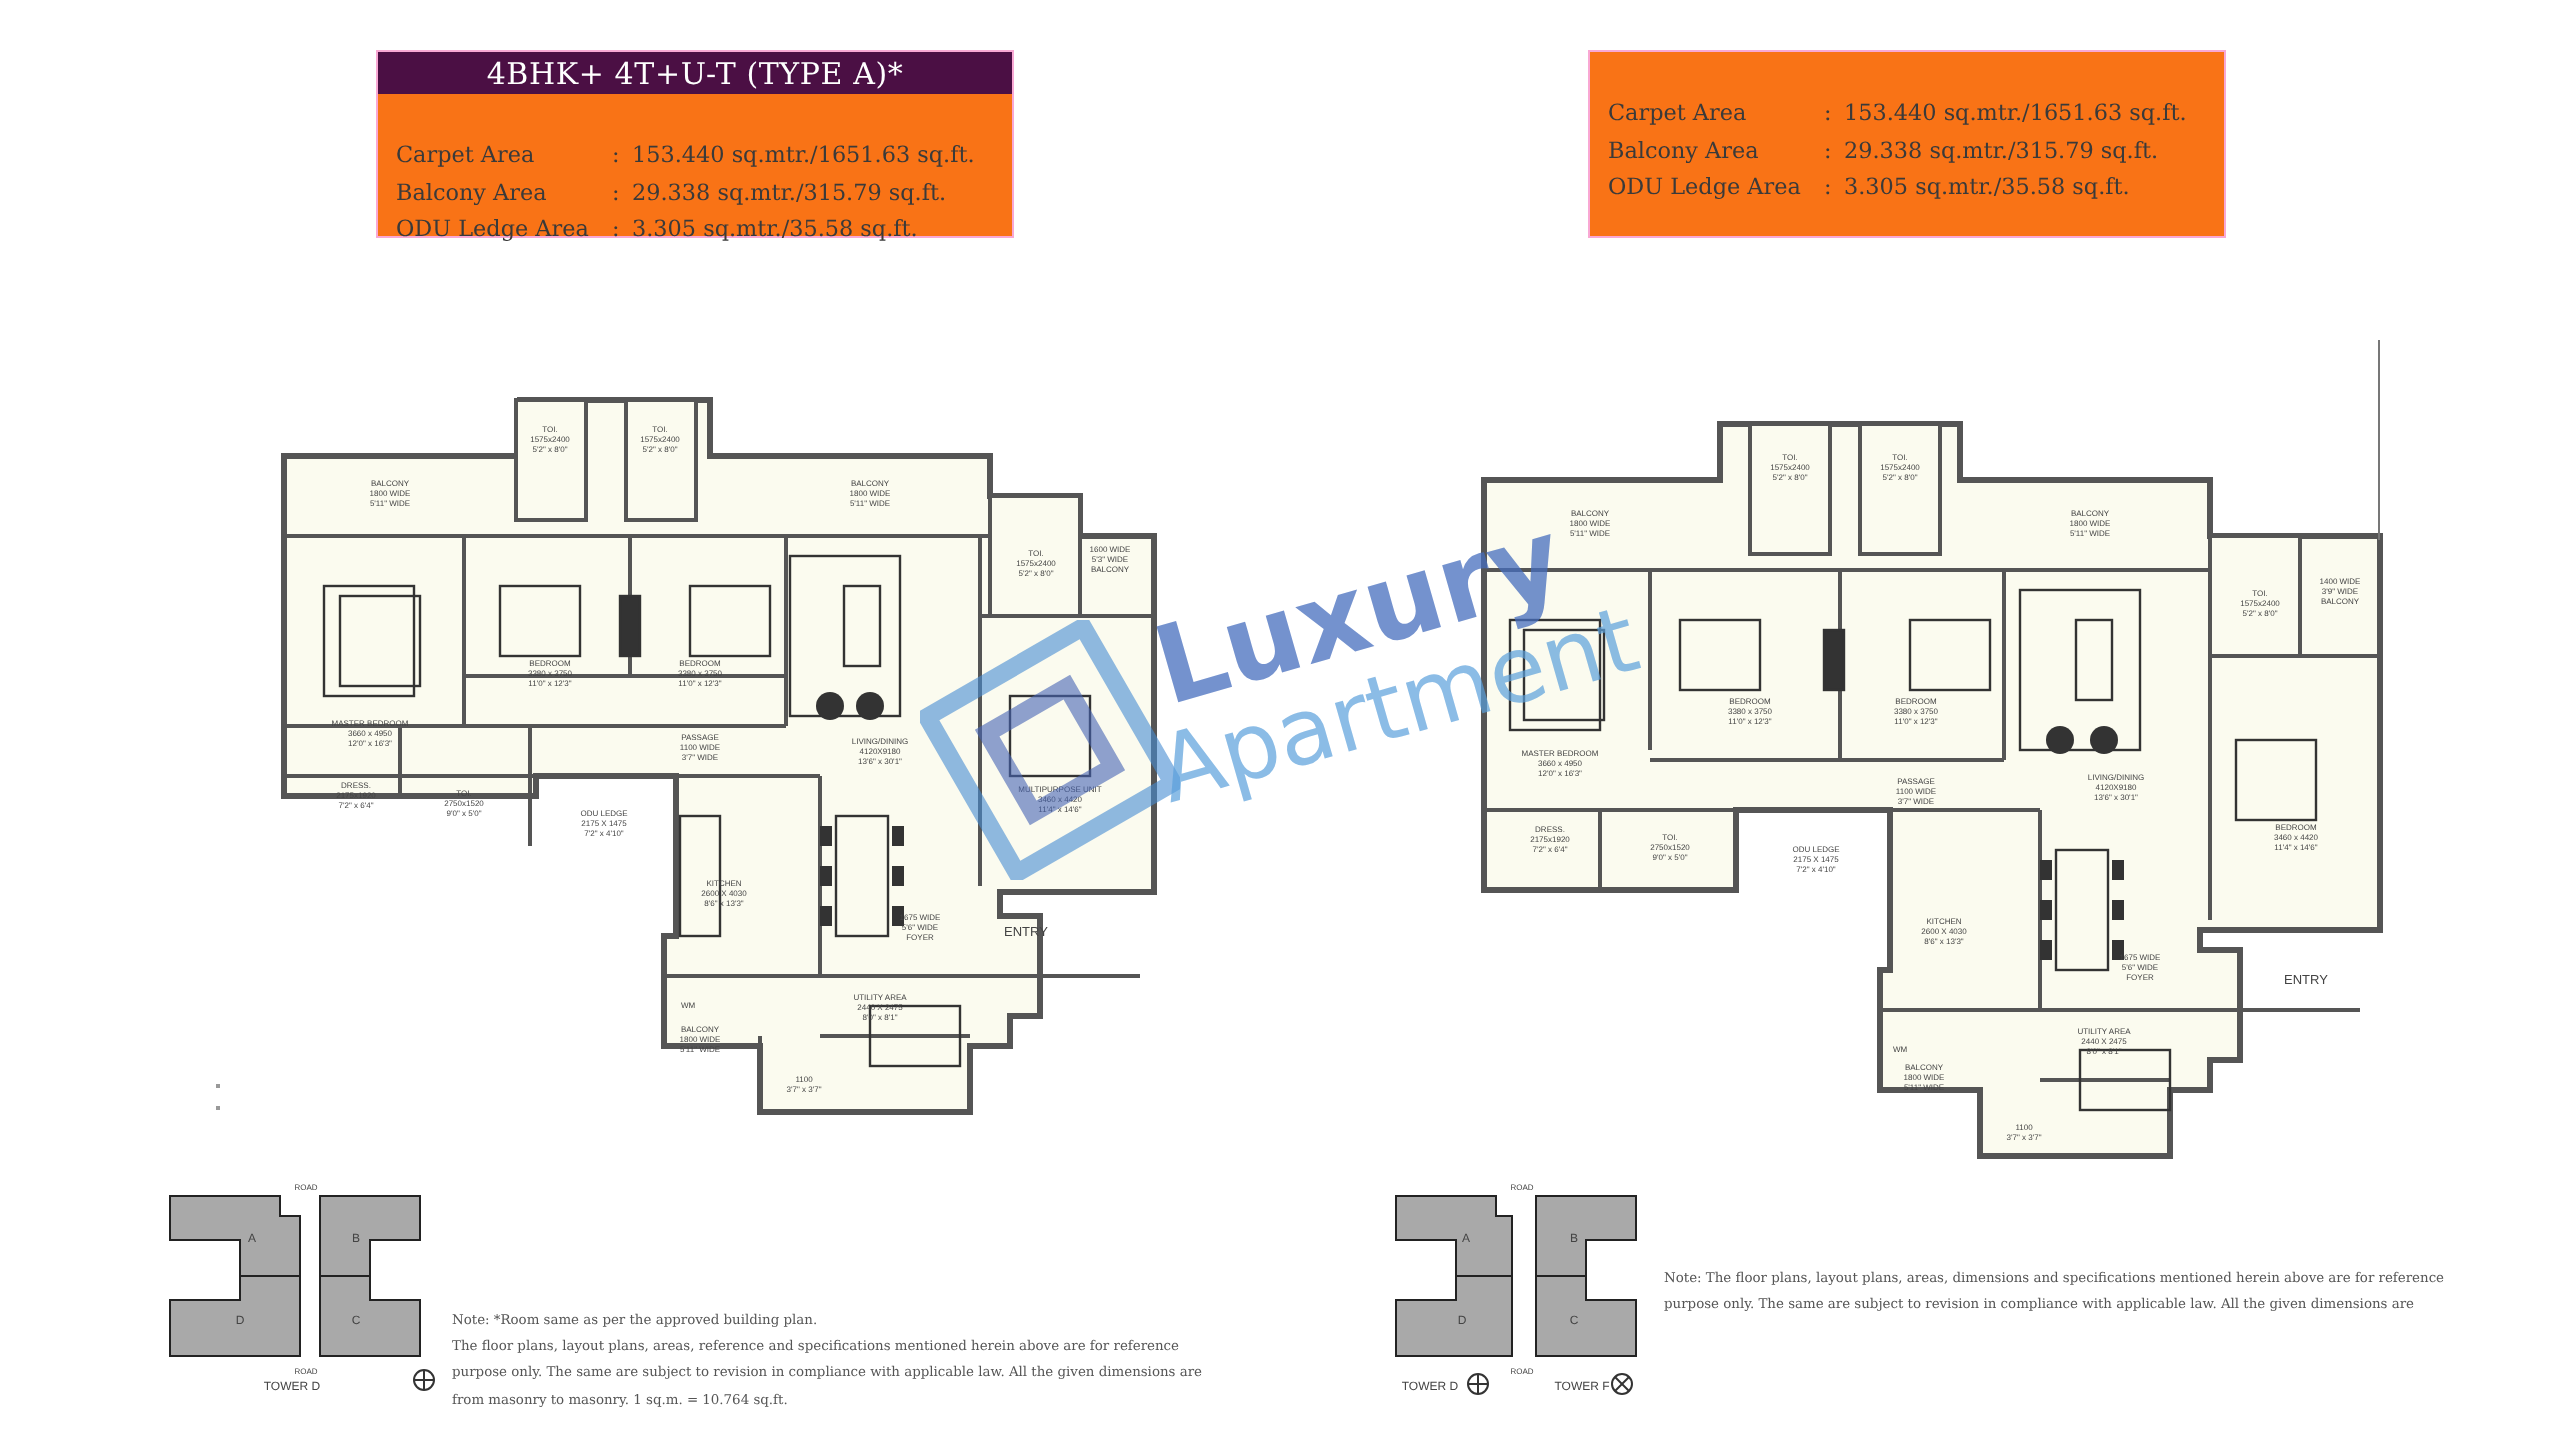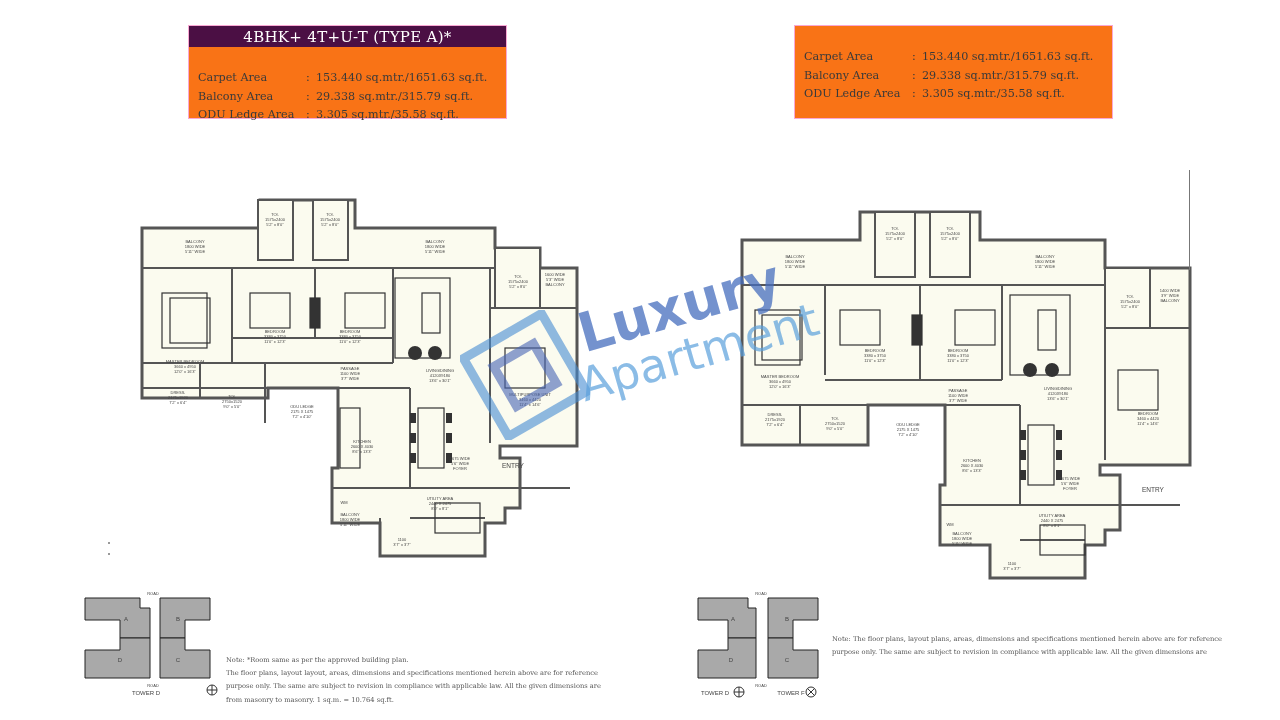--- a/index.html
+++ b/index.html
@@ -309,20 +309,20 @@
     <g fill="none" stroke="#333" stroke-width="1">
         <circle cx="118" cy="102" r="5"></circle>
         <line x1="114.5" y1="98.5" x2="121.5" y2="105.5"></line>
         <line x1="121.5" y1="98.5" x2="114.5" y2="105.5"></line>
       </g>
   </svg>
 </div>
 
 <div class="note" style="left:226px; top:654px;">
   <div>Note: *Room same as per the approved building plan.</div>
-  <div>The floor plans, layout layout, areas, dimensions and specifications mentioned herein above are for reference</div>
+  <div>The floor plans, layout plans, areas, reference and specifications mentioned herein above are for reference</div>
   <div>purpose only. The same are subject to revision in compliance with applicable law. All the given dimensions are</div>
   <div>from masonry to masonry. 1 sq.m. = 10.764 sq.ft.</div>
 </div>
 <div class="note" style="left:832px; top:633px;">
   <div>Note: The floor plans, layout plans, areas, dimensions and specifications mentioned herein above are for reference</div>
   <div>purpose only. The same are subject to revision in compliance with applicable law. All the given dimensions are</div>
 </div>
 
 </body></html>

